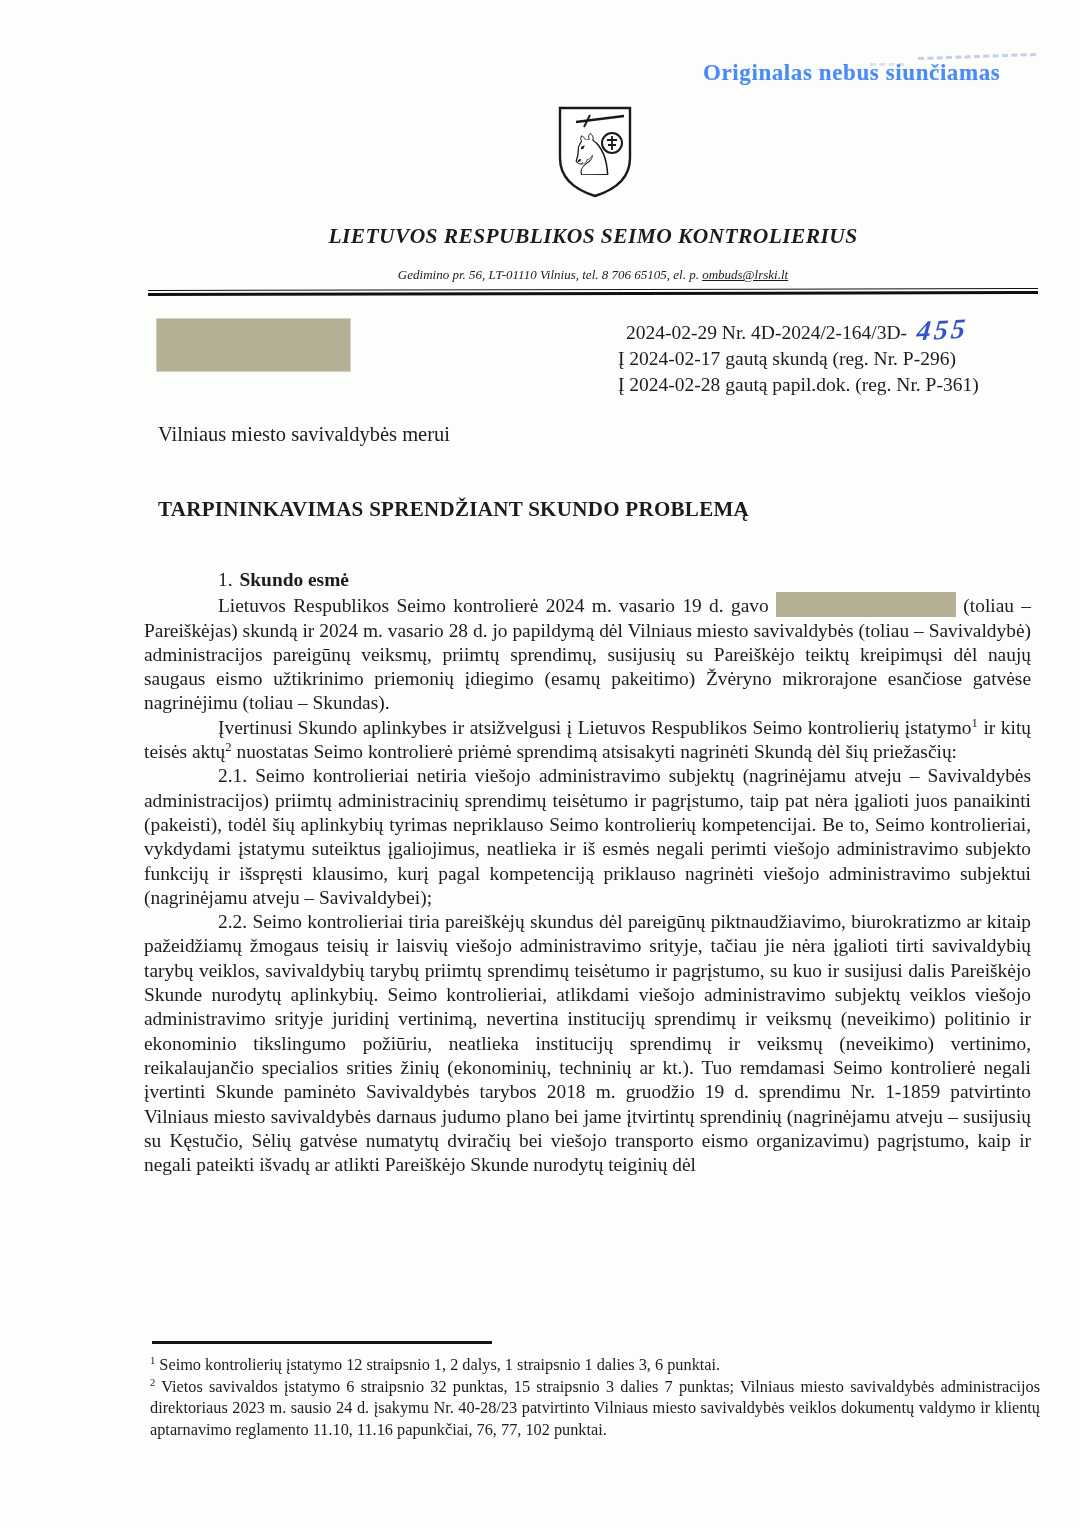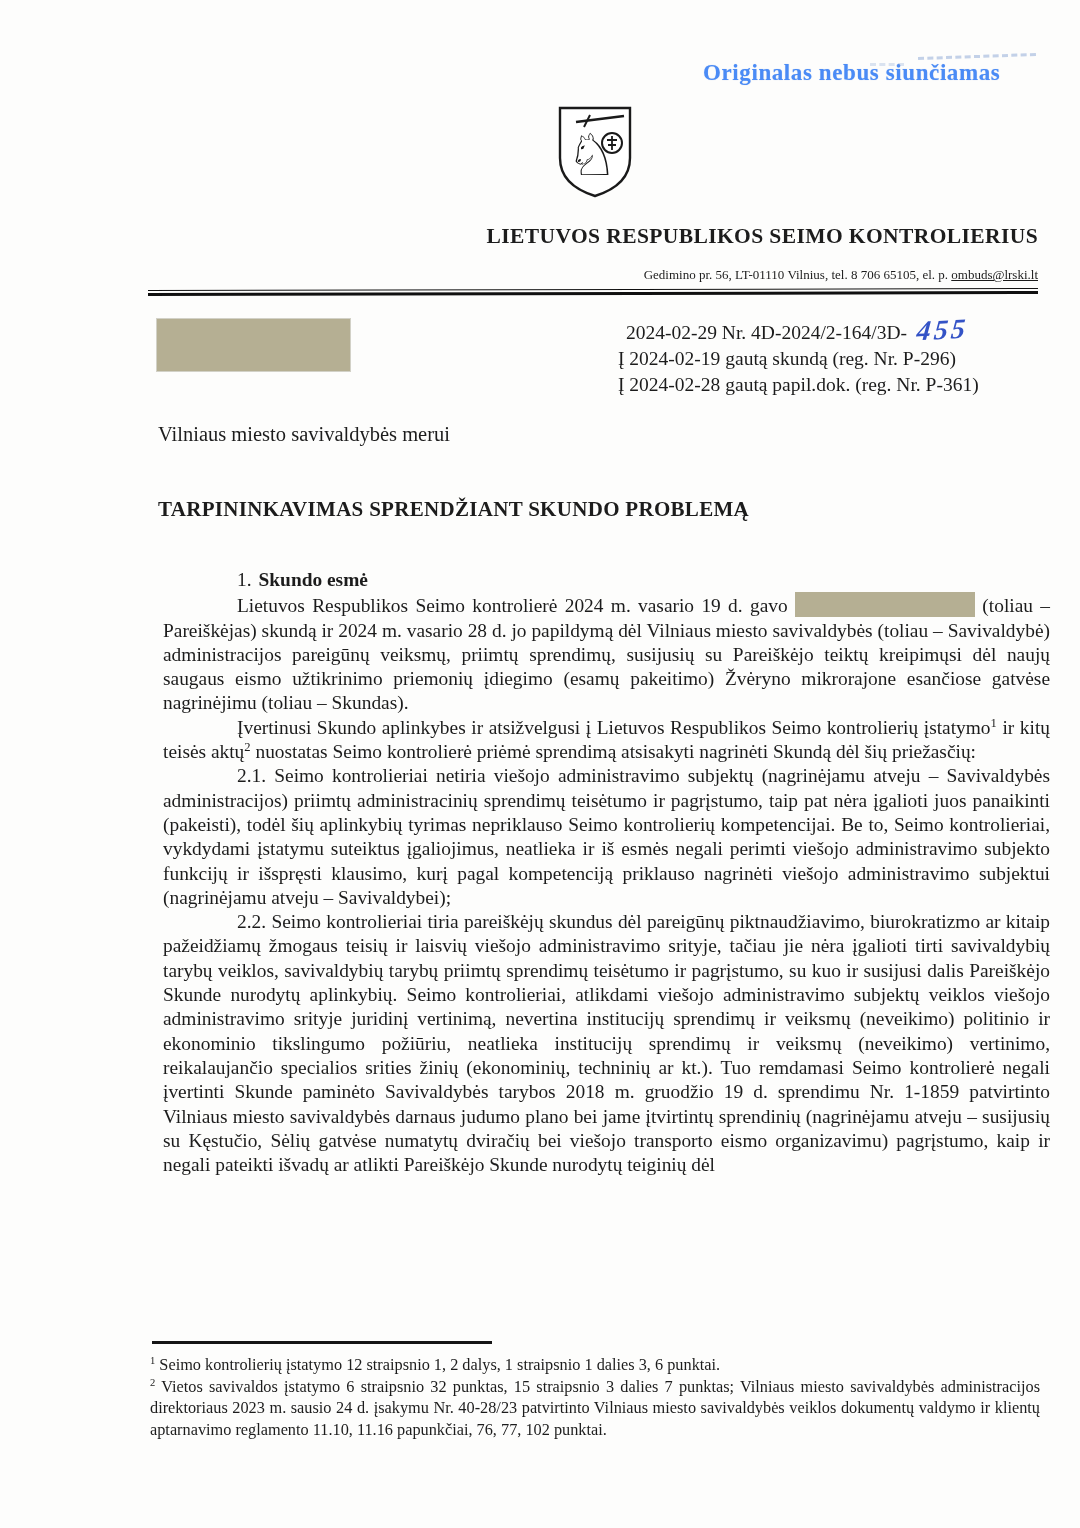--- a/index.html
+++ b/index.html
@@ -41,21 +41,22 @@
     top: 103px;
     width: 90px;
     height: 98px;
   }
 
   
   .head-center {
     position: absolute;
     left: 148px;
     width: 890px;
-    text-align: right;
+    text-align: center;
+    font-style: italic;
   }
   .org-title {
     top: 224px;
     font-size: 21.5px;
     font-weight: bold;
     letter-spacing: 0.4px;
     white-space: nowrap;
   }
   .org-address {
     top: 267px;
@@ -126,21 +127,21 @@
     left: 158px;
     top: 497px;
     font-size: 21px;
     font-weight: bold;
     letter-spacing: 0.3px;
   }
 
   
   .body-text {
     position: absolute;
-    left: 163px;
+    left: 144px;
     top: 568px;
     width: 887px;
     font-size: 19.4px;
     line-height: 24.3px;
     text-align: justify;
   }
   .body-text p { margin: 0; text-indent: 74px; }
   .sec-heading { margin: 0; text-indent: 74px; text-align: left; }
   .sec-heading .sec-num { margin-right: 7px; }
   .sec-heading .sec-title { font-weight: bold; }
@@ -187,21 +188,21 @@
   </div>
 
   <div class="head-center org-title">LIETUVOS RESPUBLIKOS SEIMO KONTROLIERIUS</div>
   <div class="head-center org-address"><span>Gedimino pr. 56, LT-01110 Vilnius, tel. 8 706 65105, el. p. </span><span class="email">ombuds@lrski.lt</span></div>
   <div class="head-rule"></div>
 
   <div class="redact-block"></div>
 
   <div class="ref-block">
     <div class="ref-line1"><span>2024-02-29 Nr. 4D-2024/2-164/3D-</span><span class="handwritten">455</span></div>
-    <div>Į 2024-02-19 gautą skundą (reg. Nr. P-296)</div>
+    <div>Į 2024-02-17 gautą skundą (reg. Nr. P-296)</div>
     <div>Į 2024-02-28 gautą papil.dok. (reg. Nr. P-361)</div>
   </div>
 
   <div class="recipient">Vilniaus miesto savivaldybės merui</div>
   <div class="subject">TARPININKAVIMAS SPRENDŽIANT SKUNDO PROBLEMĄ</div>
 
   <div class="body-text">
 
     <p class="sec-heading"><span class="sec-num">1.</span><span class="sec-title">Skundo esmė</span></p>
 

